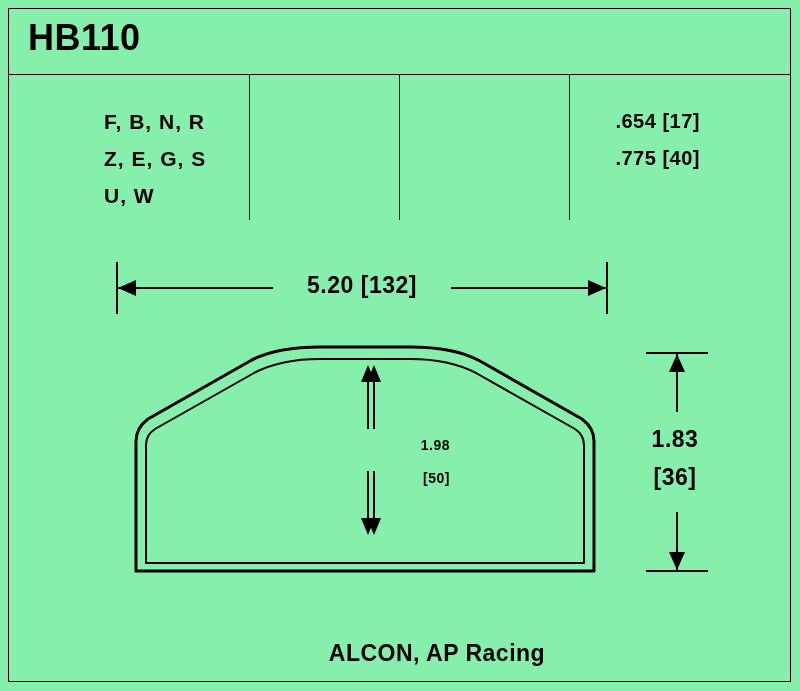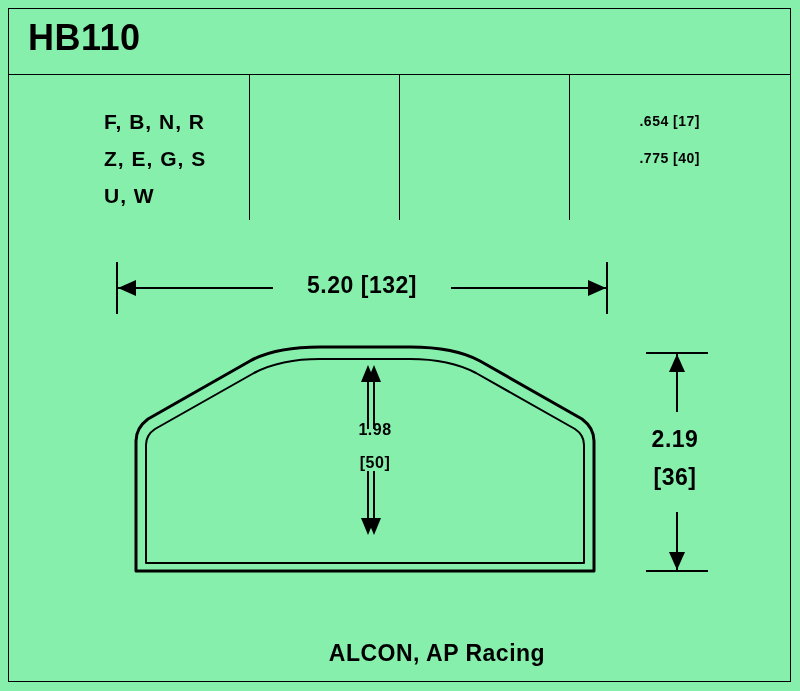--- a/index.html
+++ b/index.html
@@ -76,21 +76,21 @@
     top: 28px;
     font-size: 21px;
     font-weight: bold;
     line-height: 37px;
     letter-spacing: 1px;
   }
   .thickness-list {
     position: absolute;
     right: 90px;
     top: 28px;
-    font-size: 14px;
+    font-size: 20px;
     font-weight: bold;
     line-height: 37px;
     letter-spacing: 0.5px;
     text-align: right;
   }
 
   
   .dim-width {
     position: absolute;
     left: 116px;
@@ -296,23 +296,23 @@
     bottom: 0px;
     width: 0; height: 0;
     border-left: 7px solid transparent;
     border-right: 7px solid transparent;
     border-top: 17px solid #000000;
   }
   .dim-inner .label {
     position: absolute;
     left: -20px;
     width: 150px;
-    top: 48px;
-    text-align: center;
-    font-size: 16px;
+    top: 64px;
+    text-align: right;
+    font-size: 14px;
     font-weight: bold;
     line-height: 33px;
     letter-spacing: 0.5px;
   }
 
   
   .footer-brand {
     position: absolute;
     left: 0;
     width: 800px;
@@ -403,20 +403,20 @@
   </div>
 
   <div class="dim-height">
     <div class="tick-top"></div>
     <div class="tick-bottom"></div>
     <div class="arrow-top"></div>
     <div class="line-top"></div>
     <div class="line-bottom"></div>
     <div class="arrow-bottom"></div>
     <div class="label">
-      <div>2.19</div>
+      <div>1.83</div>
       <div>[36]</div>
     </div>
   </div>
 
   <div class="footer-brand">ALCON, AP Racing</div>
 
 </div>
 
 </body></html>

